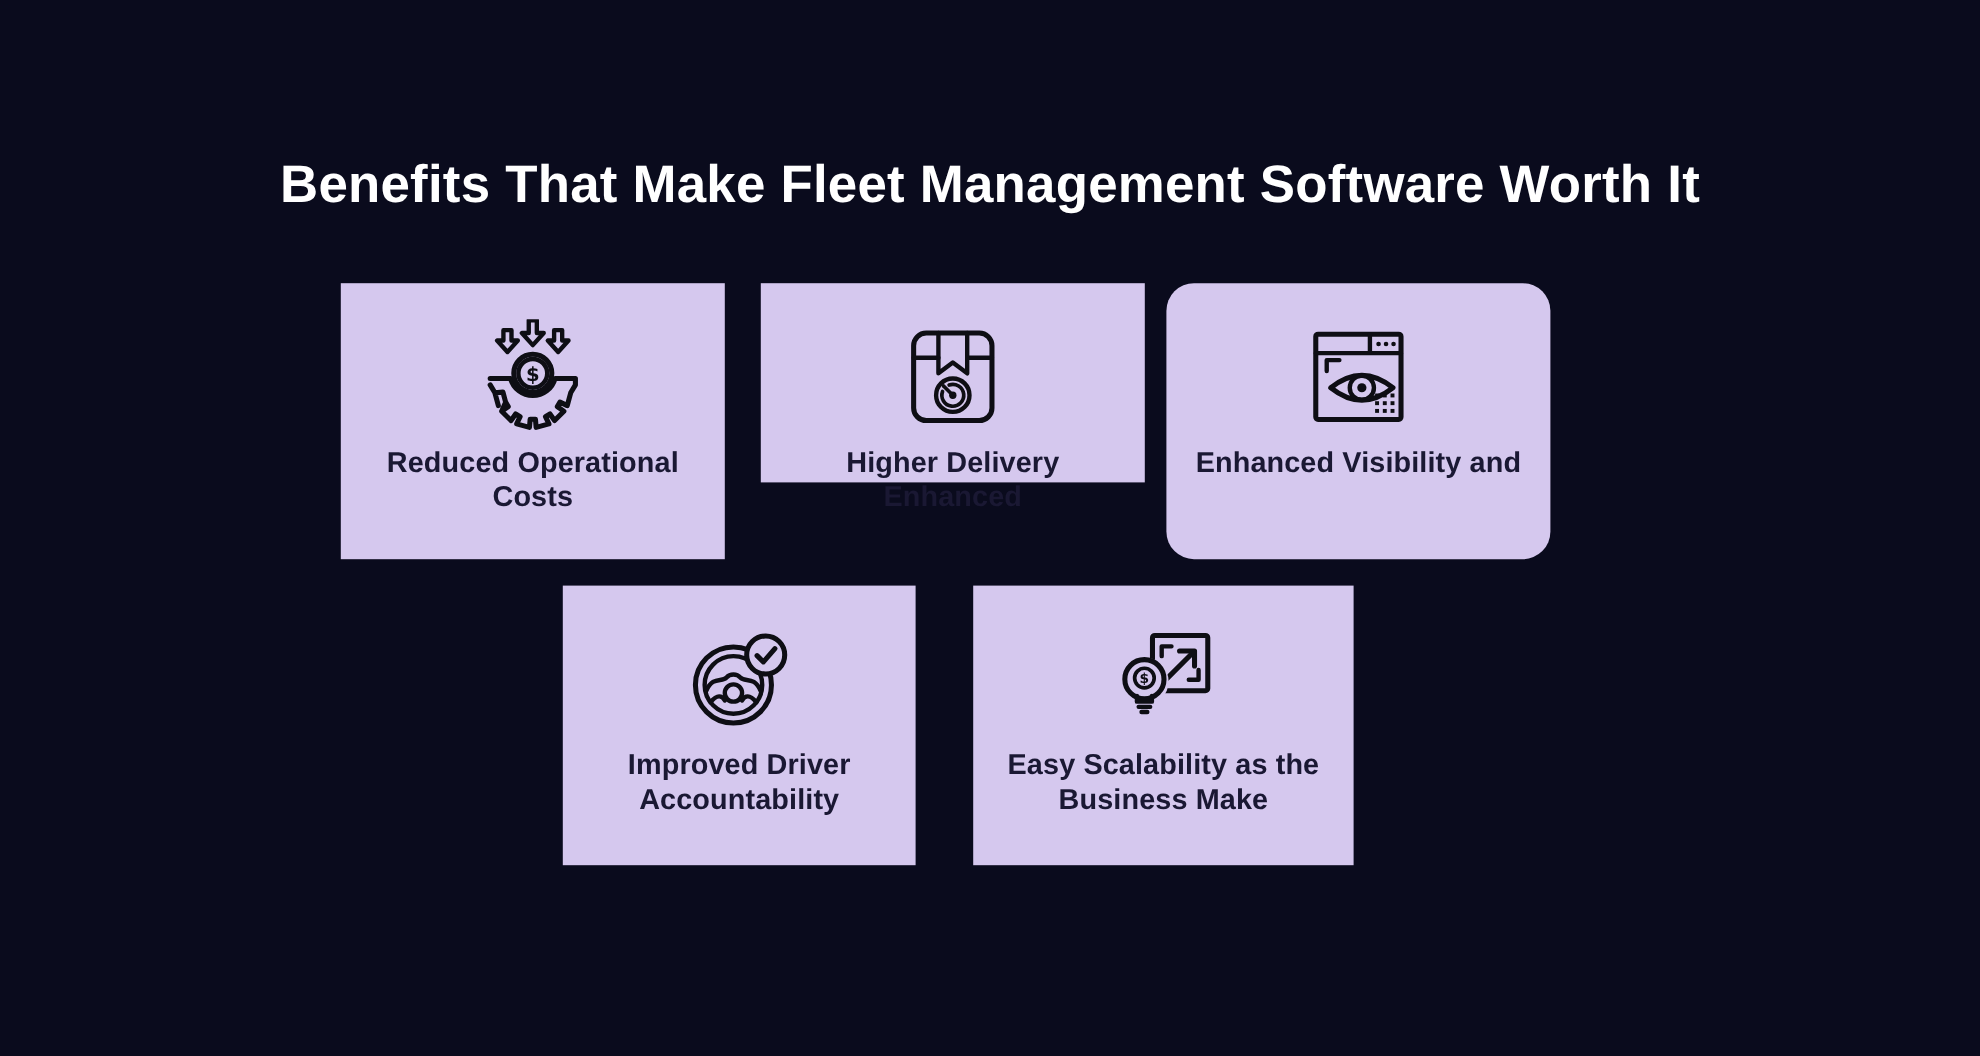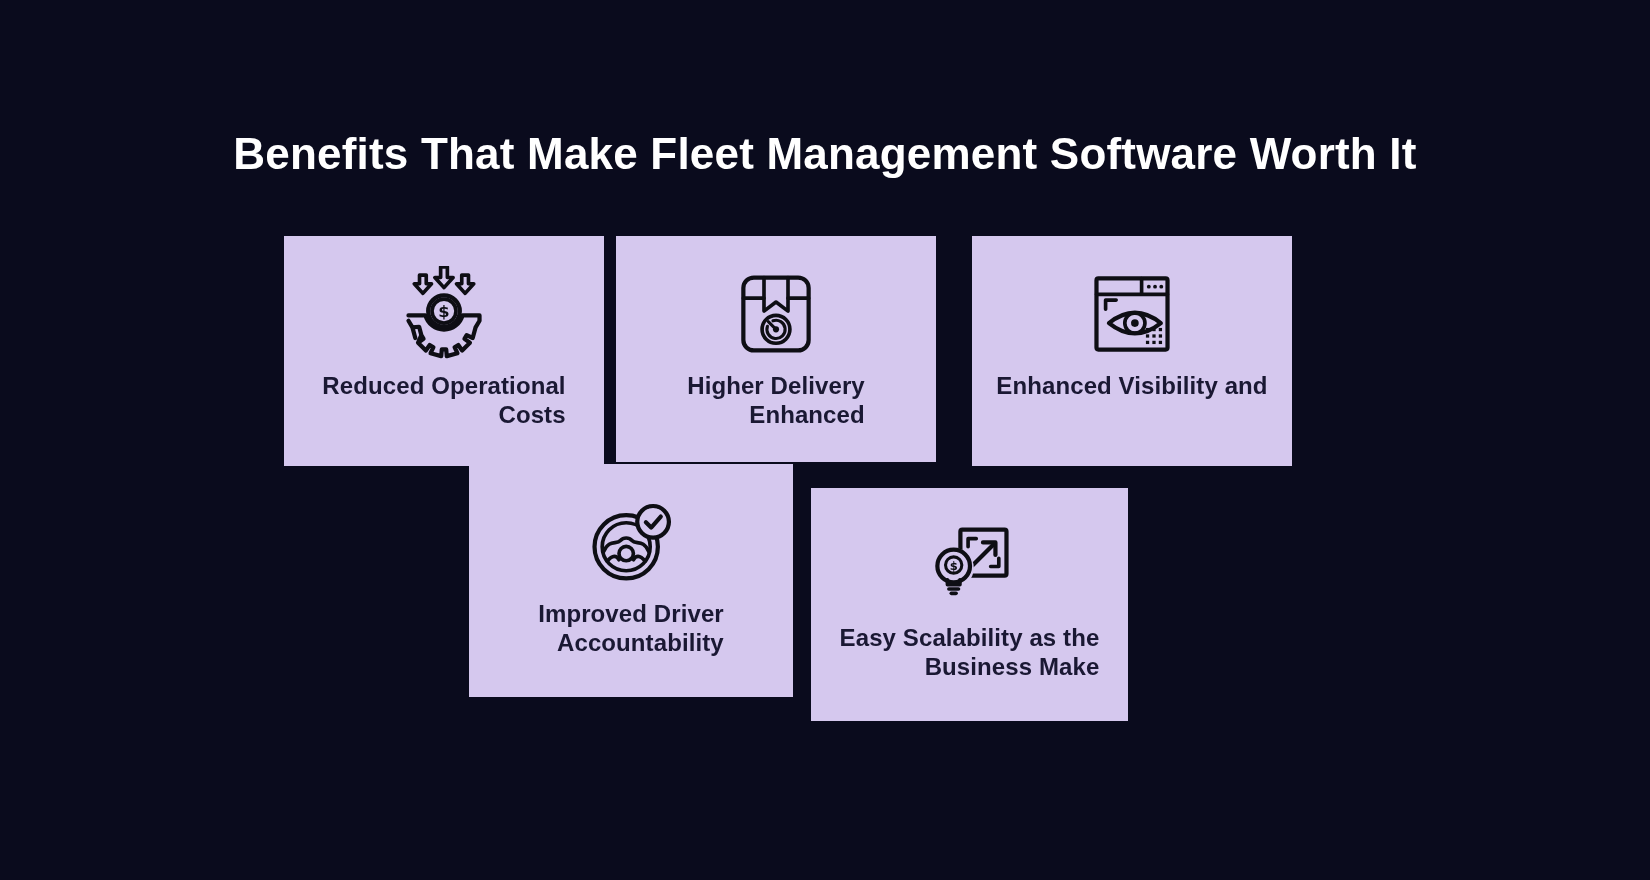--- a/index.html
+++ b/index.html
@@ -29,23 +29,23 @@
   .benefit-card {
     position: absolute;
     background: var(--card, #d5c8ee);
     display: flex;
     flex-direction: column;
     align-items: center;
     padding-top: 30px;
     box-sizing: border-box;
   }
   .card1 { left: 284px; top: 236px; width: 320px; height: 230px; }
-  .card2 { left: 616px; top: 236px; width: 320px; height: 226px; }
-  .card3 { left: 972px; top: 236px; width: 320px; height: 230px; }
-  .card4 { left: 469px; top: 464px; width: 324px; height: 233px; }
+  .card2 { left: 634px; top: 236px; width: 320px; height: 166px; }
+  .card3 { left: 972px; top: 236px; width: 320px; height: 230px; border-radius: 23px; }
+  .card4 { left: 469px; top: 488px; width: 294px; height: 233px; }
   .card5 { left: 811px; top: 488px; width: 317px; height: 233px; }
   .icon {
     width: 96px;
     height: 96px;
     color: var(--icon, #0e0e14);
     flex: 0 0 auto;
   }
   .icon svg { width: 100%; height: 100%; display: block; }
   .icon .st {
     fill: none;
@@ -65,21 +65,21 @@
     stroke-linecap: round;
     stroke-linejoin: round;
   }
   .icon text {
     fill: currentColor;
     font-family: "DejaVu Sans", "Liberation Sans", sans-serif;
     font-weight: bold;
   }
   .card-label {
     margin-top: 9px;
-    text-align: right;
+    text-align: center;
     color: var(--card-text, #1a1833);
     font-size: 24px;
     line-height: 29px;
     font-weight: 700;
     letter-spacing: 0.1px;
   }
 </style>
 </head>
 <body>
 

